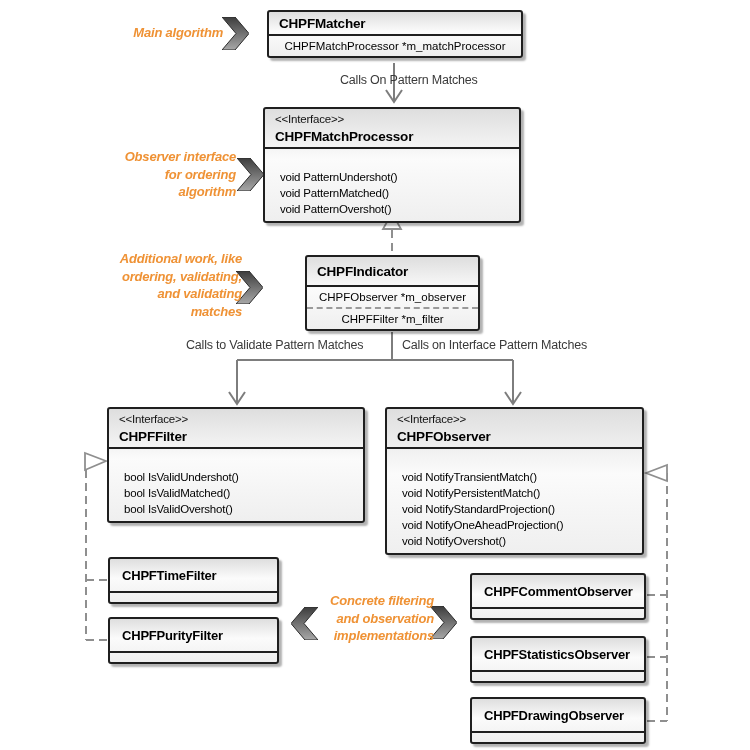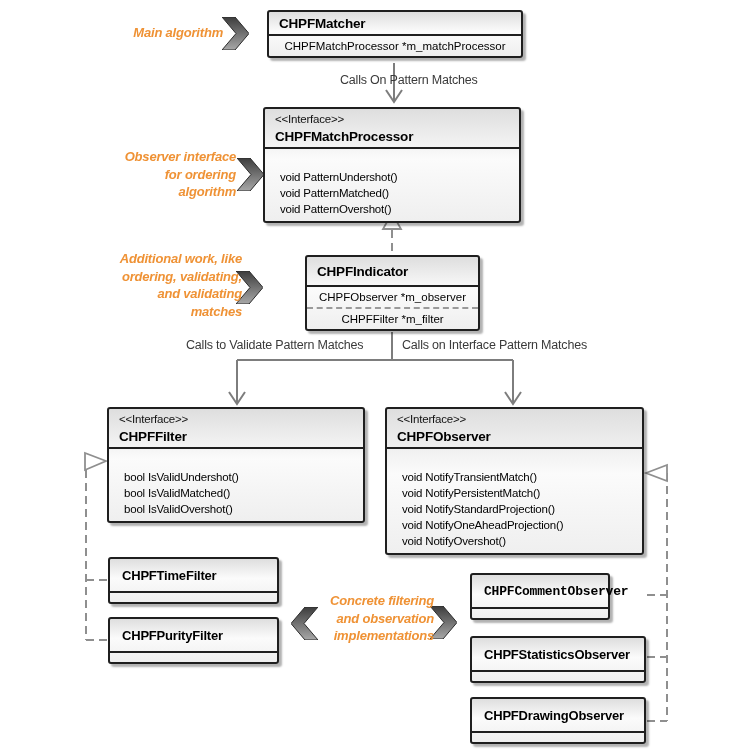--- a/index.html
+++ b/index.html
@@ -168,21 +168,21 @@
   <div class="uml-box" style="left:108px;top:557px;width:171px;">
     <div class="small-title">CHPFTimeFilter</div>
     <div class="empty-compartment"></div>
   </div>
 
   <div class="uml-box" style="left:108px;top:617px;width:171px;">
     <div class="small-title">CHPFPurityFilter</div>
     <div class="empty-compartment"></div>
   </div>
 
-  <div class="uml-box" style="left:470px;top:573px;width:140px;font-family:Liberation Mono, monospace;">
+  <div class="uml-box" style="left:470px;top:573px;width:176px;">
     <div class="small-title">CHPFCommentObserver</div>
     <div class="empty-compartment"></div>
   </div>
 
   <div class="uml-box" style="left:470px;top:636px;width:176px;">
     <div class="small-title">CHPFStatisticsObserver</div>
     <div class="empty-compartment"></div>
   </div>
 
   <div class="uml-box" style="left:470px;top:697px;width:176px;">

